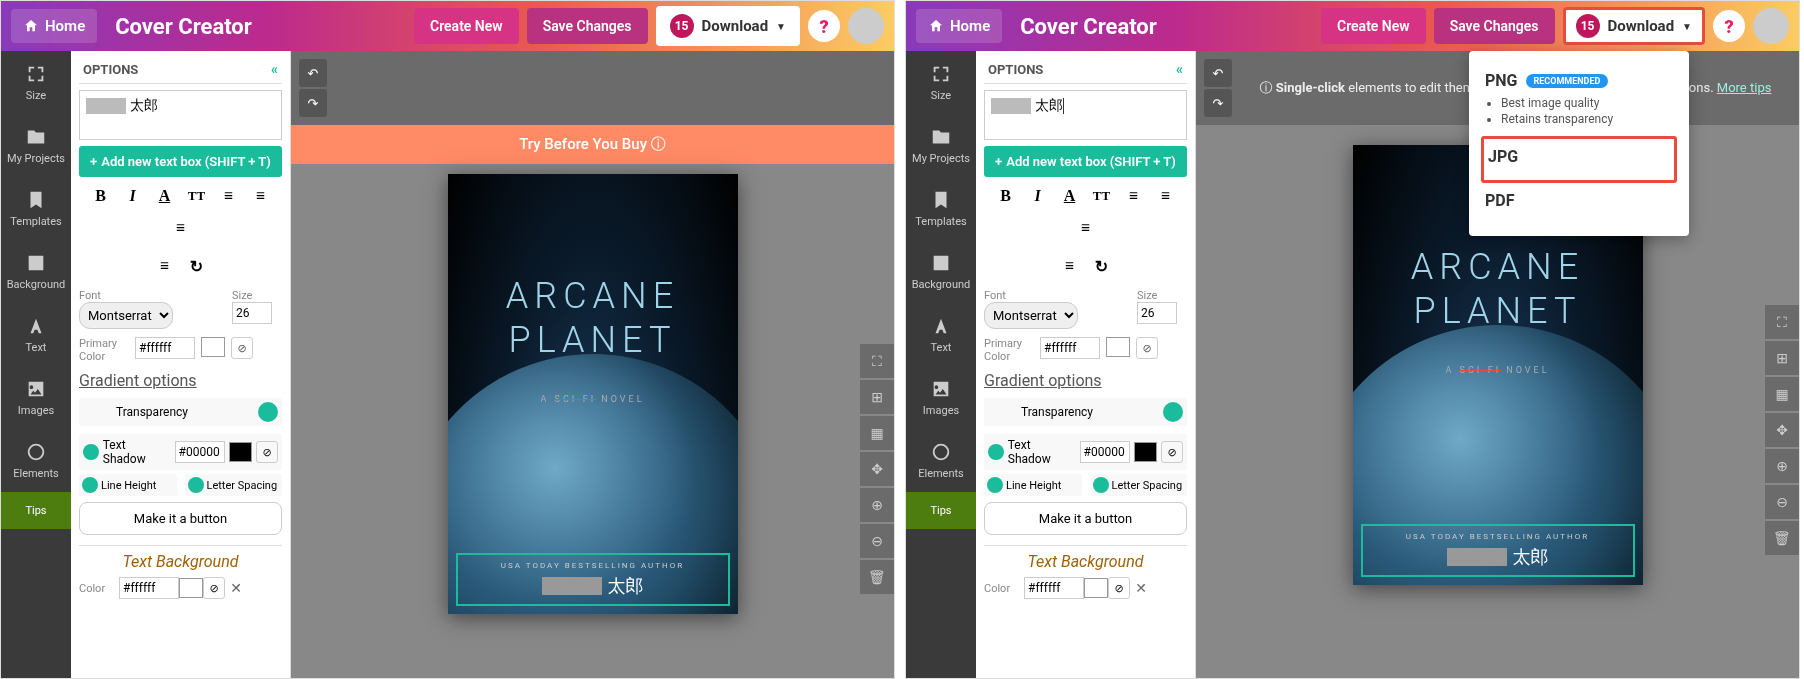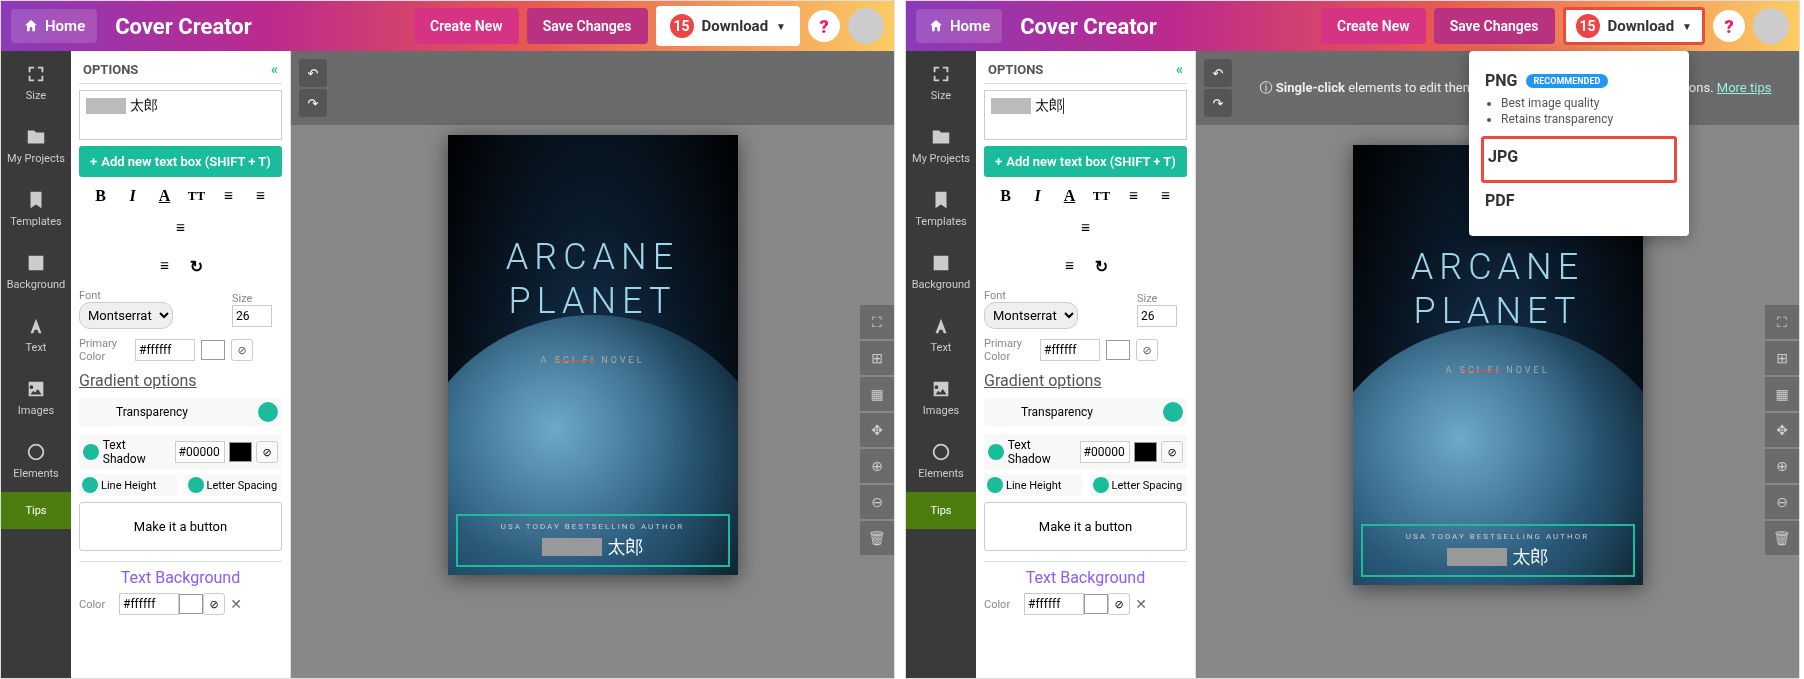--- a/index.html
+++ b/index.html
@@ -6,53 +6,53 @@
 body{display:flex;gap:10px;background:#fff}
 .app{width:895px;height:679px;position:relative;background:#fff;overflow:hidden;border:1px solid #ddd}
 .topbar{height:50px;display:flex;align-items:center;background:linear-gradient(90deg,#8a3ab9 0%,#bc2a8d 30%,#e95950 60%,#fccc63 100%);padding:0 10px;gap:8px}
 .home-btn{display:flex;align-items:center;gap:6px;color:#fff;font-weight:600;font-size:15px;padding:8px 12px;background:rgba(255,255,255,0.15);border-radius:4px;cursor:pointer}
 .home-icon{width:16px;height:16px;fill:#fff}
 .app-title{color:#fff;font-weight:700;font-size:22px;margin:0 20px 0 10px}
 .tb-btn{color:#fff;font-weight:600;font-size:14px;padding:10px 16px;border-radius:4px;cursor:pointer;background:rgba(255,255,255,0.12)}
 .tb-btn.pink{background:#d63384}
 .tb-btn.purple{background:#b83280}
 .download-btn{display:flex;align-items:center;gap:8px;background:#fff;color:#333;font-weight:700;font-size:15px;padding:8px 14px;border-radius:4px;cursor:pointer}
-.download-btn .badge{background:#ef4444;color:#fff;border-radius:50%;width:24px;height:24px;display:flex;align-items:center;justify-content:center;font-size:14px}
+.download-btn .badge{background:#be185d;color:#fff;border-radius:50%;width:24px;height:24px;display:flex;align-items:center;justify-content:center;font-size:12px}
 .download-btn .caret{font-size:10px}
 .help-btn{width:32px;height:32px;background:#fff;border-radius:50%;color:#e91e63;font-weight:900;font-size:18px;display:flex;align-items:center;justify-content:center;cursor:pointer}
 .avatar{width:36px;height:36px;background:#ccc;border-radius:50%;cursor:pointer}
 .spacer{flex:1}
 .body{display:flex;height:calc(100% - 50px)}
 .leftbar{width:70px;background:#3a3a3a;display:flex;flex-direction:column}
 .lb-item{display:flex;flex-direction:column;align-items:center;justify-content:center;padding:12px 4px;color:#ccc;font-size:11px;gap:4px;cursor:pointer}
 .lb-item.active{background:#4d7c0f;color:#fff}
 .lb-icon{width:22px;height:22px;fill:#ccc}
 .options-panel{width:220px;background:#fff;border-right:1px solid #ddd;display:flex;flex-direction:column;overflow:hidden;padding:4px 8px}
 .opt-header{display:flex;justify-content:space-between;align-items:center;padding:6px 4px;font-weight:700;font-size:13px;color:#555;border-bottom:1px solid #ddd}
 .collapse-icon{color:#1abc9c;cursor:pointer;font-size:14px}
 .text-input{width:100%;border:1px solid #ccc;padding:6px;font-size:14px;margin:6px 0;height:50px}
 .gray-placeholder{display:inline-block;width:40px;height:16px;background:#bbb;vertical-align:middle;margin-right:4px}
 .add-text-btn{width:100%;background:#1abc9c;color:#fff;font-weight:600;font-size:13px;padding:8px;border-radius:3px;cursor:pointer;display:flex;align-items:center;justify-content:center;gap:4px}
 .format-row{display:flex;gap:6px;justify-content:center;padding:6px 0;flex-wrap:wrap}
 .fmt-btn{width:26px;height:26px;display:flex;align-items:center;justify-content:center;font-family:serif;font-weight:700;cursor:pointer;font-size:16px}
-.field-row{display:flex;align-items:center;gap:6px;padding:4px 0;font-size:12px;color:#555}
+.field-row{display:flex;align-items:flex-start;gap:6px;padding:4px 0;font-size:12px;color:#555}
 .field-label{font-size:11px;color:#888;min-width:40px}
 .font-select{flex:1;border:1px solid #ccc;padding:4px;font-size:13px;border-radius:11px}
 .size-input{width:40px;border:1px solid #ccc;padding:3px;font-size:12px}
 .color-input{width:60px;border:1px solid #ccc;padding:3px;font-size:12px}
 .swatch{width:24px;height:20px;border:1px solid #999;background:#fff}
 .link-btn{width:22px;height:22px;border:1px solid #ccc;border-radius:3px;display:flex;align-items:center;justify-content:center;font-size:11px;cursor:pointer}
 .gradient-link{color:#555;text-decoration:underline;font-size:16px;cursor:pointer;padding:4px 0;display:block}
 .toggle-row{display:flex;align-items:center;gap:4px;padding:4px;background:#f8f8f8;border-radius:3px;font-size:12px;margin:4px 0}
 .toggle-knob{width:20px;height:20px;background:#1abc9c;border-radius:50%;margin-left:auto}
 .slider-pair{display:flex;gap:8px}
 .slider-item{flex:1;display:flex;align-items:center;gap:3px;background:#f8f8f8;border-radius:3px;padding:3px;font-size:11px}
 .knob-sm{width:16px;height:16px;background:#1abc9c;border-radius:50%}
-.make-btn{width:100%;border:1px solid #ccc;padding:16px;font-size:13px;text-align:center;border-radius:3px;margin:6px 0;cursor:pointer}
-.divider-title{text-align:center;font-size:16px;color:#8b5cf6;padding:6px 0;border-top:1px solid #ddd;margin-top:4px;position:relative}
+.make-btn{width:100%;border:1px solid #ccc;padding:8px;font-size:13px;text-align:center;border-radius:8px;margin:6px 0;cursor:pointer}
+.divider-title{text-align:center;font-size:16px;color:#a16207;font-style:italic;padding:6px 0;border-top:1px solid #ddd;margin-top:4px;position:relative}
 .color-row{display:flex;align-items:center;font-size:12px}
 .close-x{width:22px;height:22px;display:flex;align-items:center;justify-content:center;cursor:pointer;font-size:14px;color:#666}
 .canvas-area{flex:1;background:#888;position:relative;display:flex;flex-direction:column}
 .canvas-toolbar{display:flex;align-items:center;gap:8px;padding:8px;background:#6b6b6b;color:#eee;font-size:13px}
 .ct-btn{width:28px;height:28px;background:#555;border-radius:3px;display:flex;align-items:center;justify-content:center;cursor:pointer;color:#fff}
 .tip-text{flex:1;text-align:center}
 .tip-text a{color:#9ed;text-decoration:underline}
 .try-banner{background:#ff8a65;color:#fff;text-align:center;padding:10px;font-size:15px;font-weight:500;cursor:pointer}
 .canvas-center{flex:1;display:flex;align-items:flex-start;justify-content:center;padding:10px;position:relative;background:#888}
 .book-cover{width:290px;height:440px;background:radial-gradient(ellipse at 50% 120%,#4a7ba8 0%,#1a3a5a 30%,#0a1a2a 60%,#000 100%);position:relative;overflow:hidden;box-shadow:0 4px 20px rgba(0,0,0,0.5)}
@@ -219,20 +219,21 @@
       </div>
     </div>
 
     <div class="canvas-area">
       <div class="canvas-toolbar">
         <div style="display:flex;flex-direction:column;gap:2px">
           <span class="ct-btn">↶</span>
           <span class="ct-btn">↷</span>
         </div>
       </div>
+      <div class="try-banner"><span>Try Before You Buy</span> <span>ⓘ</span></div>
       <div class="canvas-center">
         <div class="book-cover">
           <div class="planet"></div>
           <div class="cover-title"><span>ARCANE</span><br><span>PLANET</span></div>
           <div class="cover-subtitle"><span>A </span><span class="strike">SCI-FI</span><span> NOVEL</span></div>
           <div class="author-box">
             <div class="author-label">USA TODAY BESTSELLING AUTHOR</div>
             <div class="author-name">
                 <span class="gray-block"></span>
                 <span>太郎</span>

